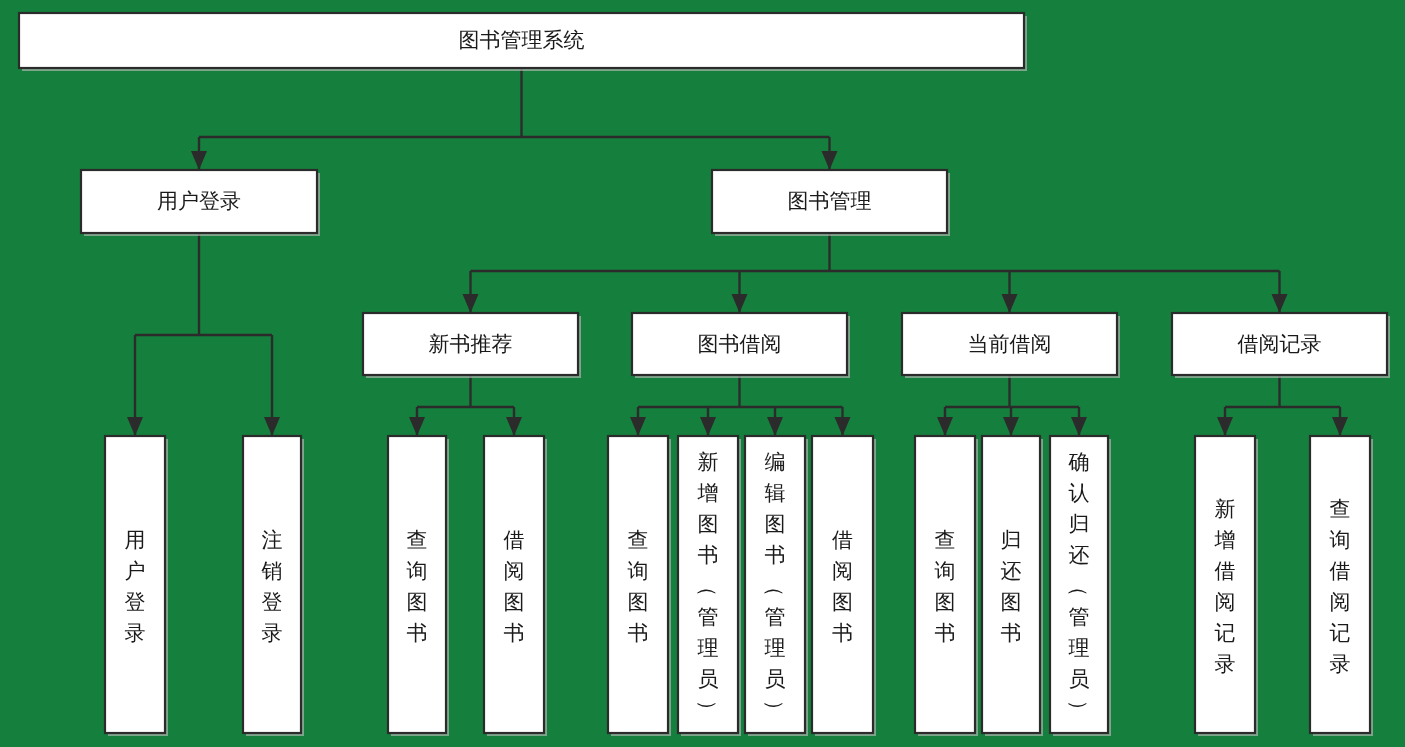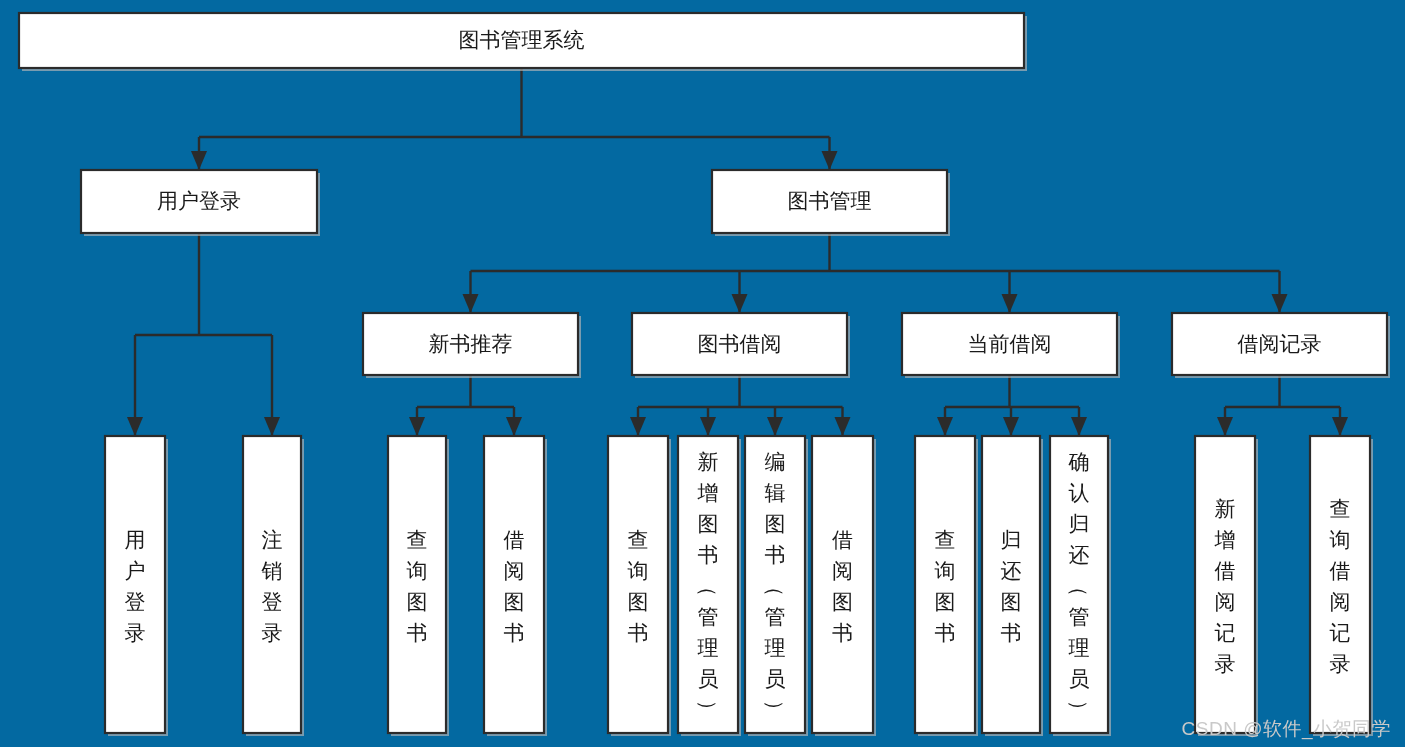--- a/index.html
+++ b/index.html
@@ -12,21 +12,21 @@
     width: 1405px;
     height: 747px;
     font-family: "Liberation Sans", "DejaVu Sans", sans-serif;
     overflow: hidden;
     position: relative;
   }
   #diagram-root {
     position: relative;
     width: 1405px;
     height: 747px;
-    background: #0369a1;
+    background: #15803d;
   }
   svg#tree-svg {
     position: absolute;
     left: 0;
     top: 0;
     width: 1405px;
     height: 747px;
     display: block;
   }
   .node-box {
@@ -309,14 +309,13 @@
       </g>
       <g>
         <text x="1340" y="515.68" class="node-label-v">查</text>
         <text x="1340" y="546.68" class="node-label-v">询</text>
         <text x="1340" y="577.68" class="node-label-v">借</text>
         <text x="1340" y="608.68" class="node-label-v">阅</text>
         <text x="1340" y="639.68" class="node-label-v">记</text>
         <text x="1340" y="670.68" class="node-label-v">录</text>
       </g>
     </svg>
-  <div class="watermark">CSDN @软件_小贺同学</div>
 </div>
 
 </body></html>

